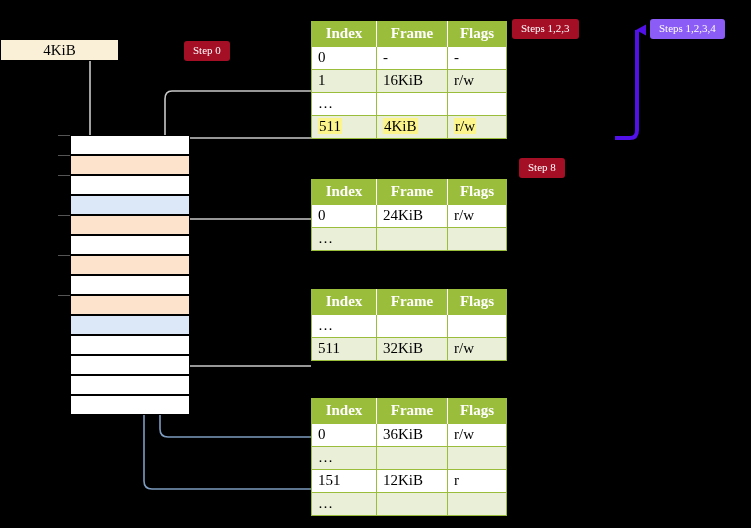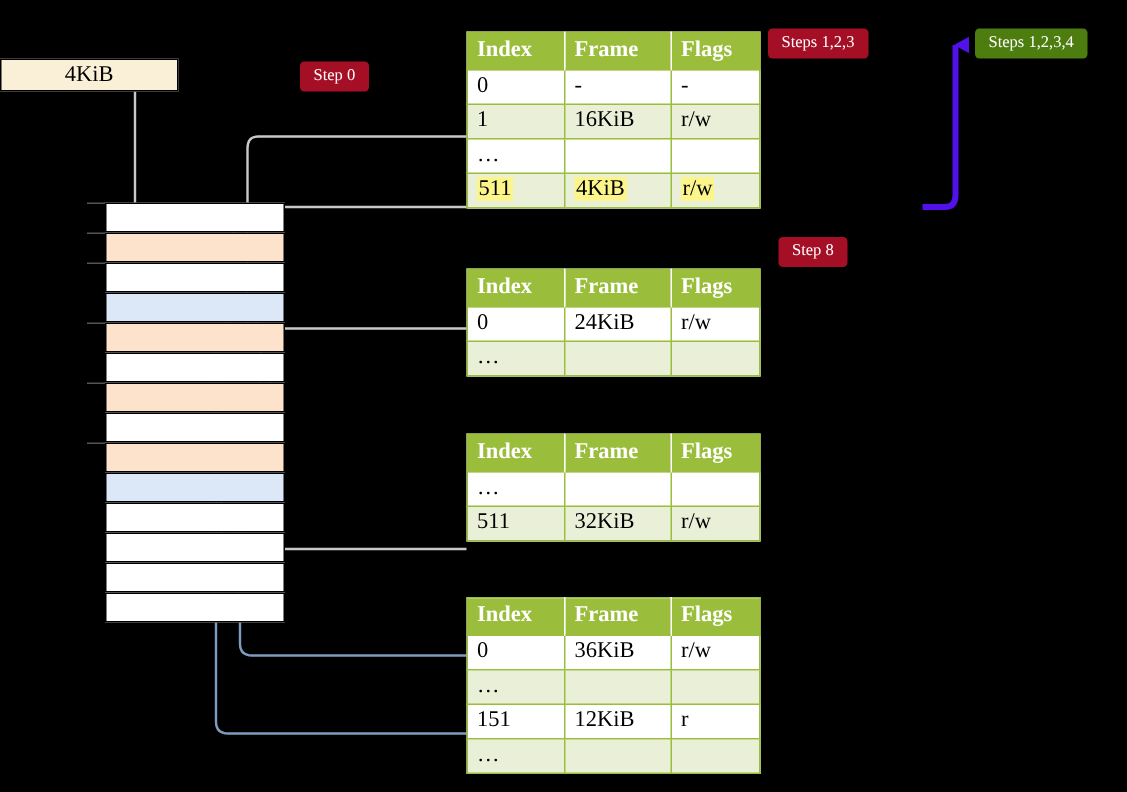--- a/index.html
+++ b/index.html
@@ -22,22 +22,22 @@
     font-size:15px; color:#000; box-sizing:border-box;
   }
 
   
   .badge{
     position:absolute; color:#fff; font-size:11px;
     padding:2px 9px 3px 9px; border-radius:3px; white-space:nowrap;
     line-height:15px;
   }
   .badge-red{ background:#A50F26; }
-  .badge-blue{ background:#4d7c0f; }
-  #badge-step0{ left:200px; top:41px; }
+  .badge-blue{ background:#8b5cf6; }
+  #badge-step0{ left:184px; top:41px; }
   #badge-step4{ left:519px; top:158px; }
   #badge-steps123{ left:512px; top:19px; }
   #badge-steps1234{ left:650px; top:19px; }
 
   
   #memcol{ position:absolute; left:70px; top:135px; width:120px; height:280px; }
   .mrow{
     position:absolute; left:0; width:120px; height:20px;
     border:1px solid #000; box-sizing:border-box; background:#fff;
   }
@@ -46,21 +46,21 @@
   .tick{ position:absolute; width:12px; height:1px; background:#555; left:58px; }
 
   
   .ptable{
     position:absolute; border-collapse:collapse;
     font-size:14px; color:#000; background:#fff;
     border:1px solid #9ABD3C;
   }
   .ptable th{
     background:#9ABD3C; color:#fff; font-weight:bold;
-    text-align:left; padding:3px 6px 4px 6px;
+    text-align:center; padding:3px 6px 4px 6px;
     font-family:"Liberation Serif", serif; font-size:15px;
     border-right:1px solid #fff;
   }
   .ptable th:last-child{ border-right:none; }
   .ptable td{
     padding:2px 6px 3px 6px; border:1px solid #9ABD3C;
     font-family:"Liberation Serif", serif; font-size:15px;
     height:17px; vertical-align:middle;
   }
   .ptable tr.alt td{ background:#EAEFD8; }

